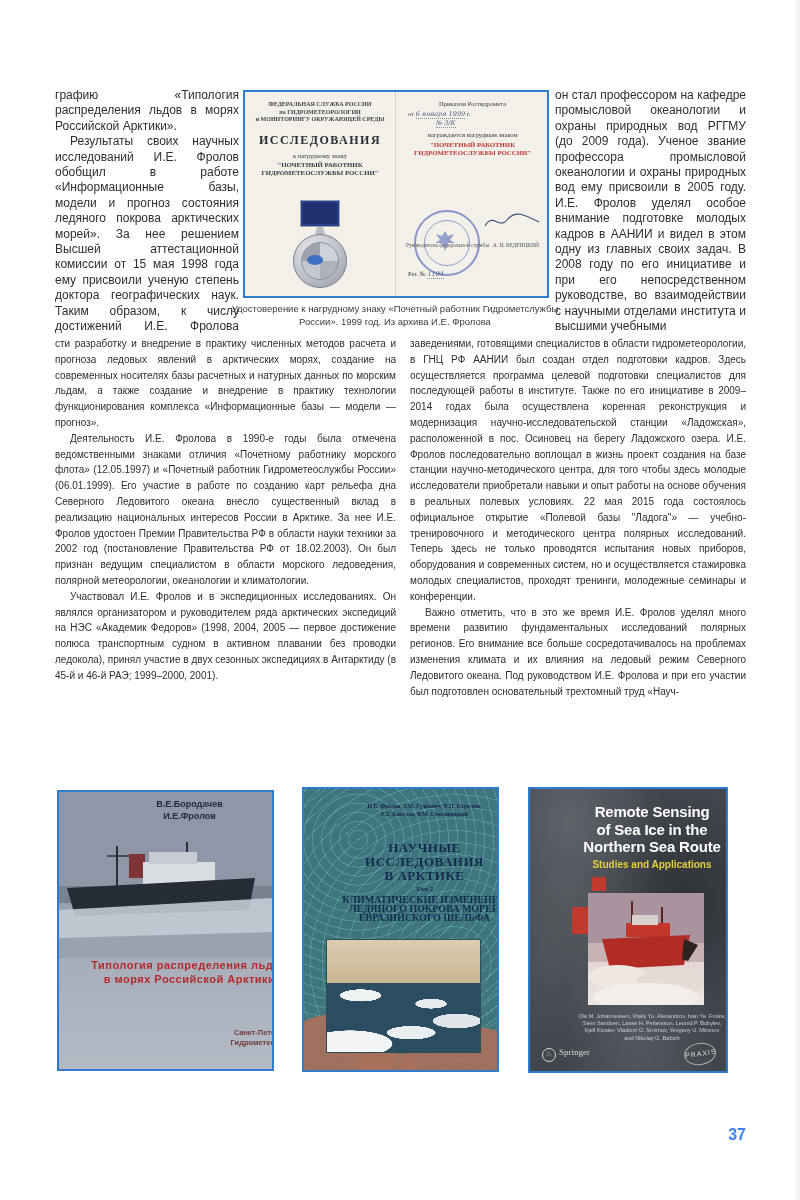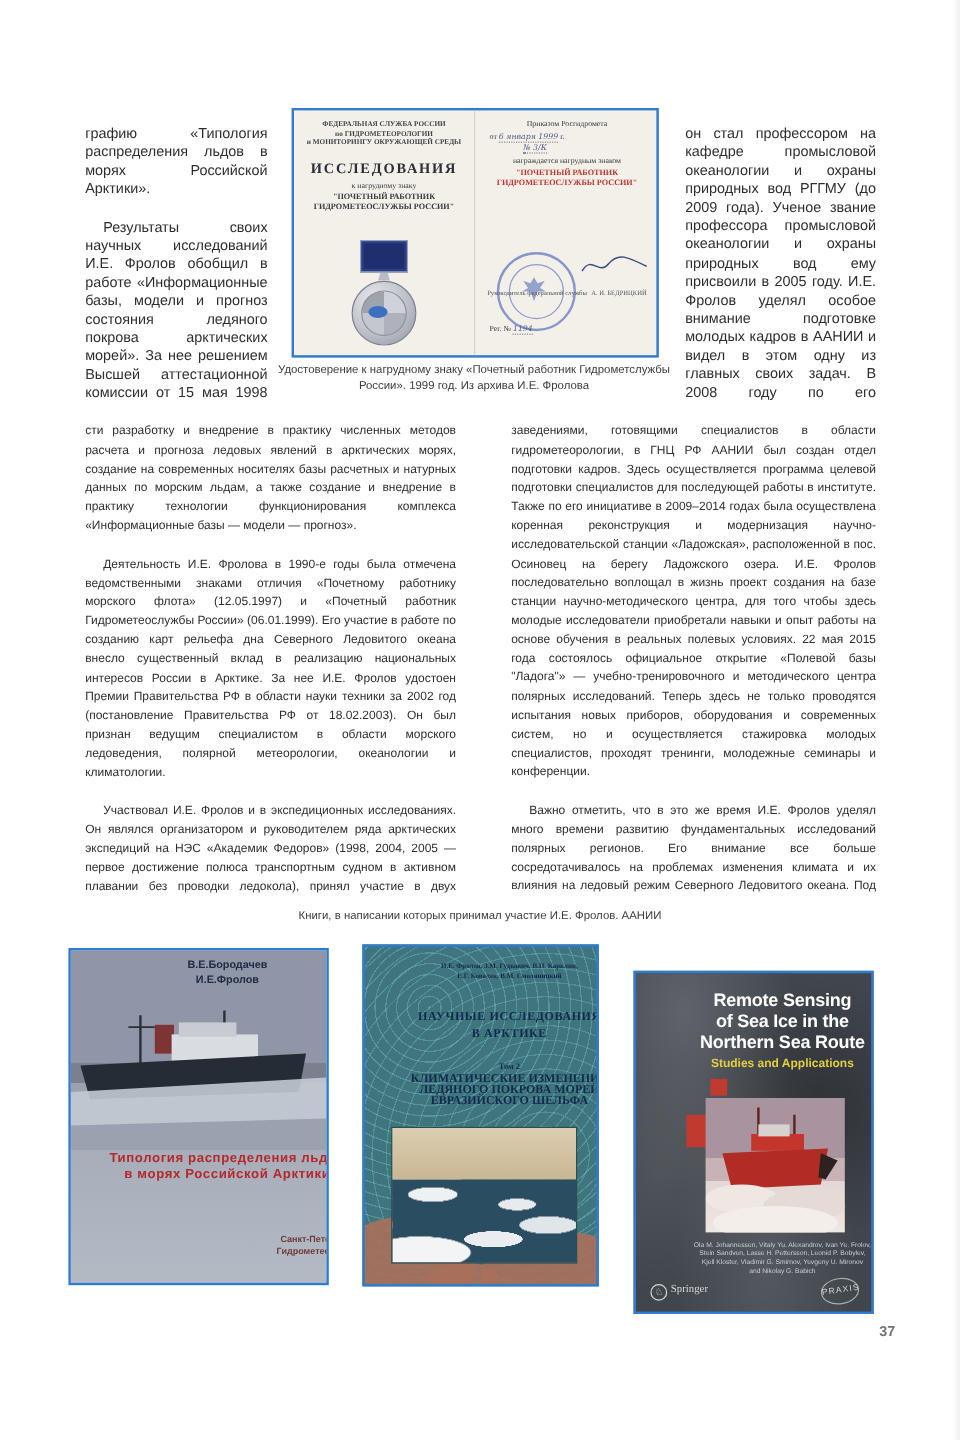--- a/index.html
+++ b/index.html
@@ -1,21 +1,21 @@
 <!DOCTYPE html>
 <html><head>
 <meta charset="utf-8">
 <style>
   html,body{margin:0;padding:0;background:#fff;}
   .sheet{position:relative;width:800px;height:1200px;background:#fff;overflow:hidden;
          font-family:"Liberation Sans",sans-serif;color:#2e2e31;}
   .sheet::after{content:"";position:absolute;right:0;top:0;bottom:0;width:6px;
          background:linear-gradient(to left,rgba(0,0,0,.06),transparent);}
   .textcol{position:absolute;text-align:justify;overflow:hidden;}
-  .textcol p{margin:16px;text-indent:15px;}
+  .textcol p{margin:0;text-indent:15px;}
   .textcol p.ni{text-indent:0;}
   .narrow{font-size:12px;line-height:15.4px;}
   .wide{font-size:10px;line-height:15.8px;}
   .caption{position:absolute;font-size:9.5px;line-height:12.5px;color:#3c3c40;text-align:center;}
 
   
   .cert{position:absolute;left:243px;top:90px;width:306px;height:208px;
         border:2px solid #2f7bd0;background:#f3f0e9;display:flex;box-sizing:border-box;}
   .cert-page{position:relative;width:50%;height:100%;box-sizing:border-box;
         font-family:"Liberation Serif",serif;color:#3a3a40;}
@@ -70,35 +70,35 @@
   .b2{left:302px;top:787px;width:197px;height:285px;background-color:#3f767d;
       background-image:repeating-radial-gradient(circle at 28% 18%,rgba(135,208,214,.33) 0 1px,transparent 1px 9px),
                        repeating-radial-gradient(circle at 78% 62%,rgba(135,208,214,.28) 0 1px,transparent 1px 12px);}
   .b2 .land{position:absolute;background:#a8705a;opacity:.9;}
   .b2 .land.l1{left:-18px;bottom:-14px;width:110px;height:70px;border-radius:45% 55% 40% 30%;}
   .b2 .land.l2{right:-24px;bottom:-20px;width:120px;height:64px;border-radius:55% 45% 35% 45%;}
   .b2 .land.l3{left:52px;bottom:-8px;width:60px;height:26px;border-radius:50%;}
   .b2 .auth{position:absolute;top:14px;width:100%;text-align:center;font-size:5.8px;line-height:7.5px;
       color:#17264a;font-weight:bold;font-family:"Liberation Serif",serif;}
   .b2 .title{position:absolute;top:52px;width:100%;text-align:center;color:#132a4e;font-weight:bold;
-      font-size:10px;line-height:14px;font-family:"Liberation Serif",serif;letter-spacing:.5px;}
+      font-size:13px;line-height:14px;font-family:"Liberation Serif",serif;letter-spacing:.5px;}
   .b2 .vol{position:absolute;top:96px;width:100%;text-align:center;color:#132a4e;font-size:7px;
       font-weight:bold;font-family:"Liberation Serif",serif;}
   .b2 .subt{position:absolute;top:106px;width:100%;text-align:center;color:#132a4e;font-weight:bold;
       font-size:10px;line-height:9px;font-family:"Liberation Serif",serif;}
   .b2 .photo{position:absolute;left:22px;top:150px;width:153px;height:112px;border:1px solid #2b4d55;}
   .b2 .sky{position:absolute;left:0;top:0;width:100%;height:38%;
       background:linear-gradient(#dccdb2,#c9b692);}
   .b2 .sea{position:absolute;left:0;top:38%;width:100%;height:62%;background:#2b4d62;
       background-image:radial-gradient(ellipse 34px 10px at 22% 18%,#eef1f2 0 60%,transparent 61%),
         radial-gradient(ellipse 26px 8px at 68% 30%,#e7ebee 0 60%,transparent 61%),
         radial-gradient(ellipse 40px 12px at 85% 55%,#dfe5e9 0 60%,transparent 61%),
         radial-gradient(ellipse 70px 22px at 15% 88%,#f2f4f5 0 60%,transparent 61%),
         radial-gradient(ellipse 44px 12px at 55% 72%,#e9edef 0 55%,transparent 56%);}
-  .b3{left:528px;top:809px;width:200px;height:286px;background-color:#41464d;
+  .b3{left:528px;top:787px;width:200px;height:286px;background-color:#41464d;
       background-image:radial-gradient(ellipse at 20% 12%,rgba(255,255,255,.16),transparent 42%),
         radial-gradient(ellipse at 78% 40%,rgba(0,0,0,.28),transparent 46%),
         radial-gradient(ellipse at 55% 85%,rgba(255,255,255,.10),transparent 50%),
         radial-gradient(ellipse at 10% 60%,rgba(255,255,255,.07),transparent 40%);}
   .b3 .title{position:absolute;top:14px;width:100%;text-align:center;color:#fff;font-weight:bold;
       font-size:15px;line-height:17.5px;letter-spacing:-.2px;}
   .b3 .subt{position:absolute;top:70px;width:100%;text-align:center;color:#e3cf3f;
       font-weight:bold;font-size:10px;}
   .b3 .red1{position:absolute;left:62px;top:88px;width:14px;height:14px;background:#c03a30;}
   .b3 .red2{position:absolute;left:42px;top:118px;width:17px;height:27px;background:#c03a30;}
@@ -106,22 +106,22 @@
       background:linear-gradient(#a9939f 0 45%,#c7b3b6 45% 62%,#e3d6d4 62%,#efe7e2 100%);}
   .b3 .auth{position:absolute;top:224px;width:100%;text-align:center;color:#c9ced4;
       font-size:5.6px;line-height:7.2px;}
   .b3 .pub{position:absolute;left:12px;top:258px;color:#d4d8dc;font-size:9px;
       font-family:"Liberation Serif",serif;}
   .b3 .pub .horse{display:inline-block;width:12px;height:12px;border:1px solid #d4d8dc;border-radius:50%;
       font-size:8px;line-height:11px;text-align:center;vertical-align:-2px;margin-right:3px;}
   .b3 .praxis{position:absolute;right:10px;top:254px;color:#d4d8dc;font-size:7px;letter-spacing:1px;
       border:1px solid rgba(212,216,220,.7);border-radius:50%;width:30px;height:20px;line-height:20px;
       text-align:center;transform:rotate(-8deg);}
-  .pagenum{position:absolute;left:690px;top:1102px;width:56px;text-align:right;
-      font-size:12px;font-weight:bold;color:#737373;}
+  .pagenum{position:absolute;left:690px;top:1126px;width:56px;text-align:right;
+      font-size:16px;font-weight:bold;color:#3b82f6;}
 </style>
 </head>
 <body>
 
 <div class="sheet">
 
   <div class="textcol narrow" style="left:55px;top:88px;width:184px;height:248px">
       <p class="ni">графию «Типология распределения льдов в морях Российской Арктики».</p>
       <p>Результаты своих научных исследований И.Е. Фролов обобщил в работе «Информационные базы, модели и прогноз состояния ледяного покрова арктических морей». За нее решением Высшей аттестационной комиссии от 15 мая 1998 года ему присвоили ученую степень доктора географических наук. Таким образом, к числу достижений И.Е. Фролова можно отне-</p>
     </div>
@@ -186,21 +186,20 @@
       <p class="ni">сти разработку и внедрение в практику численных методов расчета и прогноза ледовых явлений в арктических морях, создание на современных носителях базы расчетных и натурных данных по морским льдам, а также создание и внедрение в практику технологии функционирования комплекса «Информационные базы — модели — прогноз».</p>
       <p>Деятельность И.Е. Фролова в 1990-е годы была отмечена ведомственными знаками отличия «Почетному работнику морского флота» (12.05.1997) и «Почетный работник Гидрометеослужбы России» (06.01.1999). Его участие в работе по созданию карт рельефа дна Северного Ледовитого океана внесло существенный вклад в реализацию национальных интересов России в Арктике. За нее И.Е. Фролов удостоен Премии Правительства РФ в области науки техники за 2002 год (постановление Правительства РФ от 18.02.2003). Он был признан ведущим специалистом в области морского ледоведения, полярной метеорологии, океанологии и климатологии.</p>
       <p>Участвовал И.Е. Фролов и в экспедиционных исследованиях. Он являлся организатором и руководителем ряда арктических экспедиций на НЭС «Академик Федоров» (1998, 2004, 2005 — первое достижение полюса транспортным судном в активном плавании без проводки ледокола), принял участие в двух сезонных экспедициях в Антарктиду (в 45-й и 46-й РАЭ; 1999–2000, 2001).</p>
     </div>
 
   <div class="textcol wide" style="left:410px;top:336px;width:336px;height:412px">
       <p class="ni">заведениями, готовящими специалистов в области гидрометеорологии, в ГНЦ РФ ААНИИ был создан отдел подготовки кадров. Здесь осуществляется программа целевой подготовки специалистов для последующей работы в институте. Также по его инициативе в 2009–2014 годах была осуществлена коренная реконструкция и модернизация научно-исследовательской станции «Ладожская», расположенной в пос. Осиновец на берегу Ладожского озера. И.Е. Фролов последовательно воплощал в жизнь проект создания на базе станции научно-методического центра, для того чтобы здесь молодые исследователи приобретали навыки и опыт работы на основе обучения в реальных полевых условиях. 22 мая 2015 года состоялось официальное открытие «Полевой базы "Ладога"» — учебно-тренировочного и методического центра полярных исследований. Теперь здесь не только проводятся испытания новых приборов, оборудования и современных систем, но и осуществляется стажировка молодых специалистов, проходят тренинги, молодежные семинары и конференции.</p>
       <p>Важно отметить, что в это же время И.Е. Фролов уделял много времени развитию фундаментальных исследований полярных регионов. Его внимание все больше сосредотачивалось на проблемах изменения климата и их влияния на ледовый режим Северного Ледовитого океана. Под руководством И.Е. Фролова и при его участии был подготовлен основательный трехтомный труд «Науч-</p>
     </div>
 
-  <div class="caption" style="left:150px;top:758px;width:500px">Книги, в написании которых принимал участие И.Е. Фролов. ААНИИ</div>
 
   <div class="book b1">
     <div class="auth">
       <div>В.Е.Бородачев</div>
       <div>И.Е.Фролов</div>
     </div>
     <svg class="ship" width="213" height="112" viewBox="0 0 213 112">
       <line x1="58" y1="6" x2="58" y2="46" stroke="#2a3038" stroke-width="2"></line>
       <line x1="48" y1="16" x2="70" y2="16" stroke="#2a3038" stroke-width="1.5"></line>
       <line x1="128" y1="2" x2="128" y2="36" stroke="#2a3038" stroke-width="2"></line>

